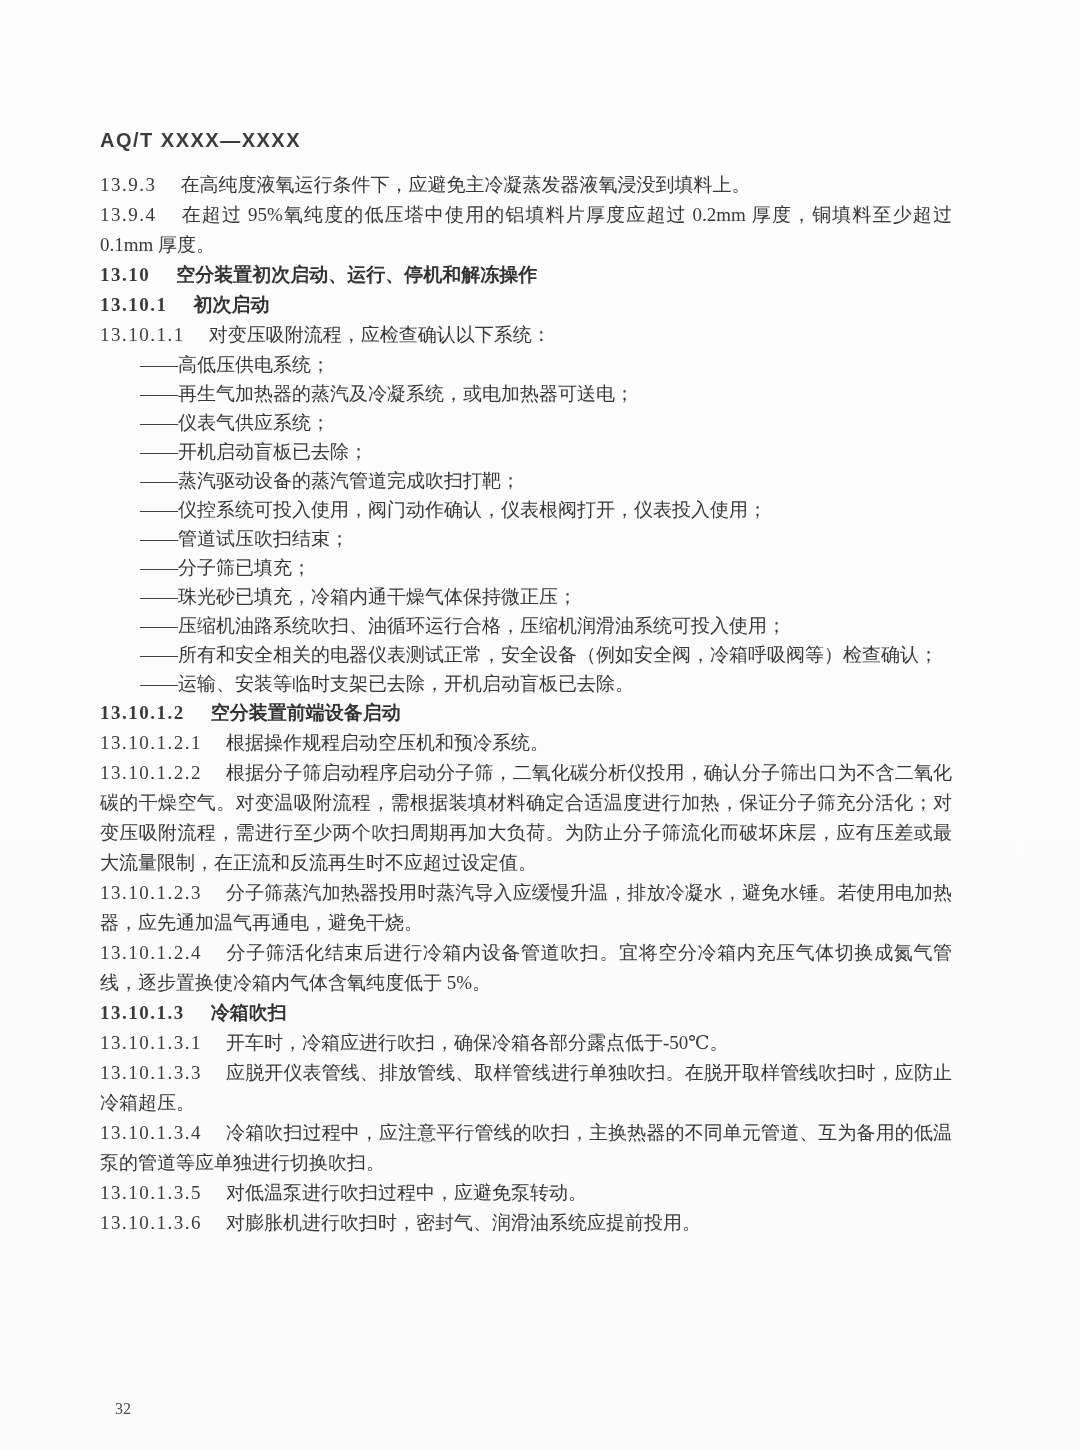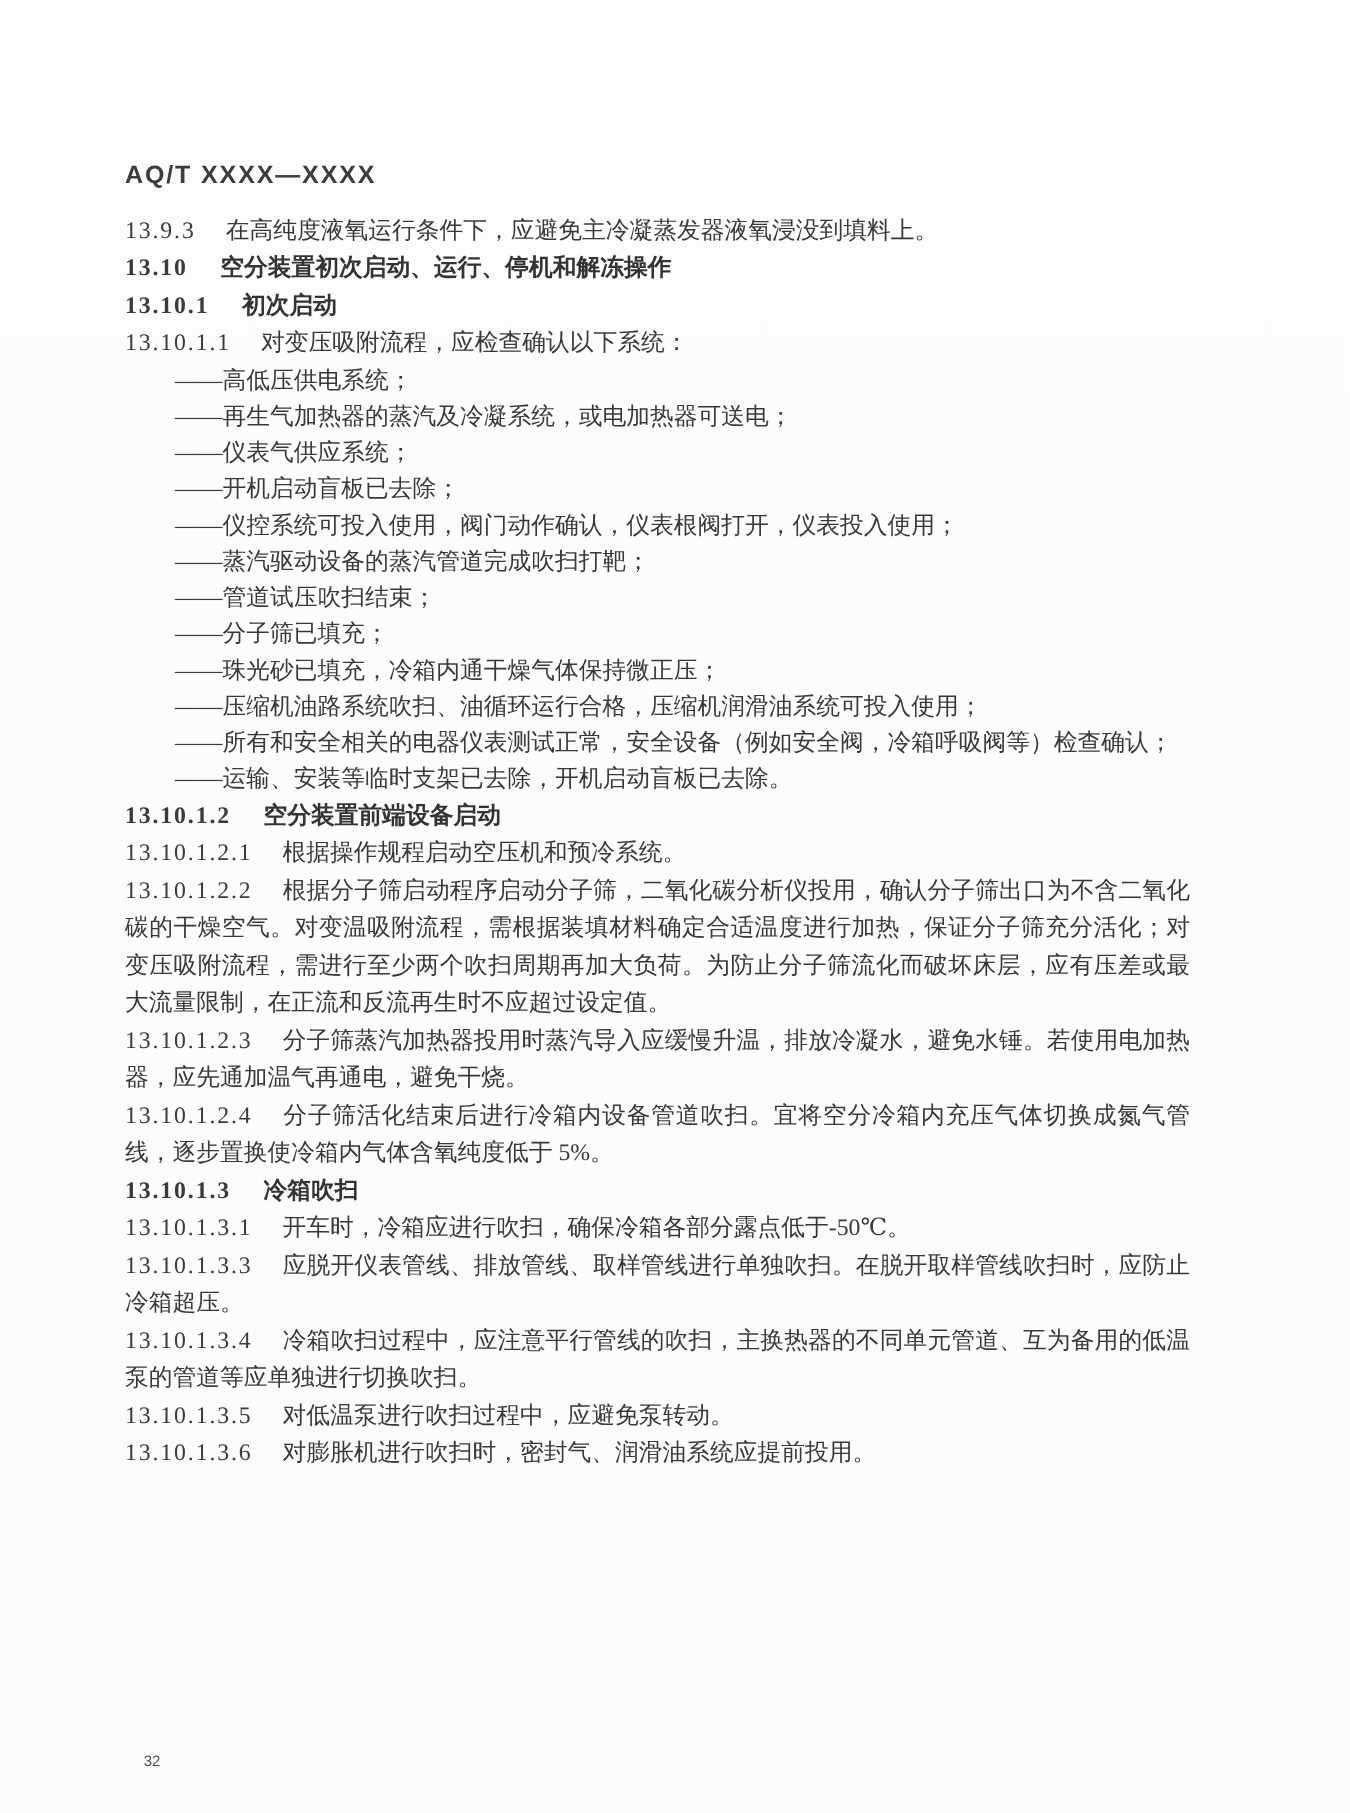--- a/index.html
+++ b/index.html
@@ -56,50 +56,51 @@
   .heading .num { font-weight: bold; margin-right: 26px; }
   .dash {
     padding-left: 40px;
     line-height: 29px;
     margin: 0;
   }
   .page-number {
     position: absolute;
     top: 1398px;
     left: 115px;
-    font-size: 12px;
+    font-size: 16px;
     line-height: 22px;
     color: #4a4a4a;
-    font-family: Liberation Sans, sans-serif;
+    font-family: Liberation Serif, serif;
   }
 </style>
 </head>
 <body>
 
 <div class="page">
 
   <div class="doc-header">AQ/T XXXX—XXXX</div>
 
   <div class="doc-body">
 
     <p class="clause"><span class="num">13.9.3</span><span class="txt">在高纯度液氧运行条件下，应避免主冷凝蒸发器液氧浸没到填料上。</span></p>
 
+    <p class="clause"><span class="num">13.9.4</span><span class="txt">在超过 95%氧纯度的低压塔中使用的铝填料片厚度应超过 0.2mm 厚度，铜填料至少超过 0.1mm 厚度。</span></p>
 
     <p class="heading"><span class="num">13.10</span><span class="txt">空分装置初次启动、运行、停机和解冻操作</span></p>
 
     <p class="heading"><span class="num">13.10.1</span><span class="txt">初次启动</span></p>
 
     <p class="clause"><span class="num">13.10.1.1</span><span class="txt">对变压吸附流程，应检查确认以下系统：</span></p>
 
     <p class="dash"><span class="txt">——高低压供电系统；</span></p>
     <p class="dash"><span class="txt">——再生气加热器的蒸汽及冷凝系统，或电加热器可送电；</span></p>
     <p class="dash"><span class="txt">——仪表气供应系统；</span></p>
     <p class="dash"><span class="txt">——开机启动盲板已去除；</span></p>
+    <p class="dash"><span class="txt">——蒸汽驱动设备的蒸汽管道完成吹扫打靶；</span></p>
     <p class="dash"><span class="txt">——仪控系统可投入使用，阀门动作确认，仪表根阀打开，仪表投入使用；</span></p>
-    <p class="dash"><span class="txt">——蒸汽驱动设备的蒸汽管道完成吹扫打靶；</span></p>
     <p class="dash"><span class="txt">——管道试压吹扫结束；</span></p>
     <p class="dash"><span class="txt">——分子筛已填充；</span></p>
     <p class="dash"><span class="txt">——珠光砂已填充，冷箱内通干燥气体保持微正压；</span></p>
     <p class="dash"><span class="txt">——压缩机油路系统吹扫、油循环运行合格，压缩机润滑油系统可投入使用；</span></p>
     <p class="dash"><span class="txt">——所有和安全相关的电器仪表测试正常，安全设备（例如安全阀，冷箱呼吸阀等）检查确认；</span></p>
     <p class="dash"><span class="txt">——运输、安装等临时支架已去除，开机启动盲板已去除。</span></p>
 
     <p class="heading"><span class="num">13.10.1.2</span><span class="txt">空分装置前端设备启动</span></p>
 
     <p class="clause"><span class="num">13.10.1.2.1</span><span class="txt">根据操作规程启动空压机和预冷系统。</span></p>

